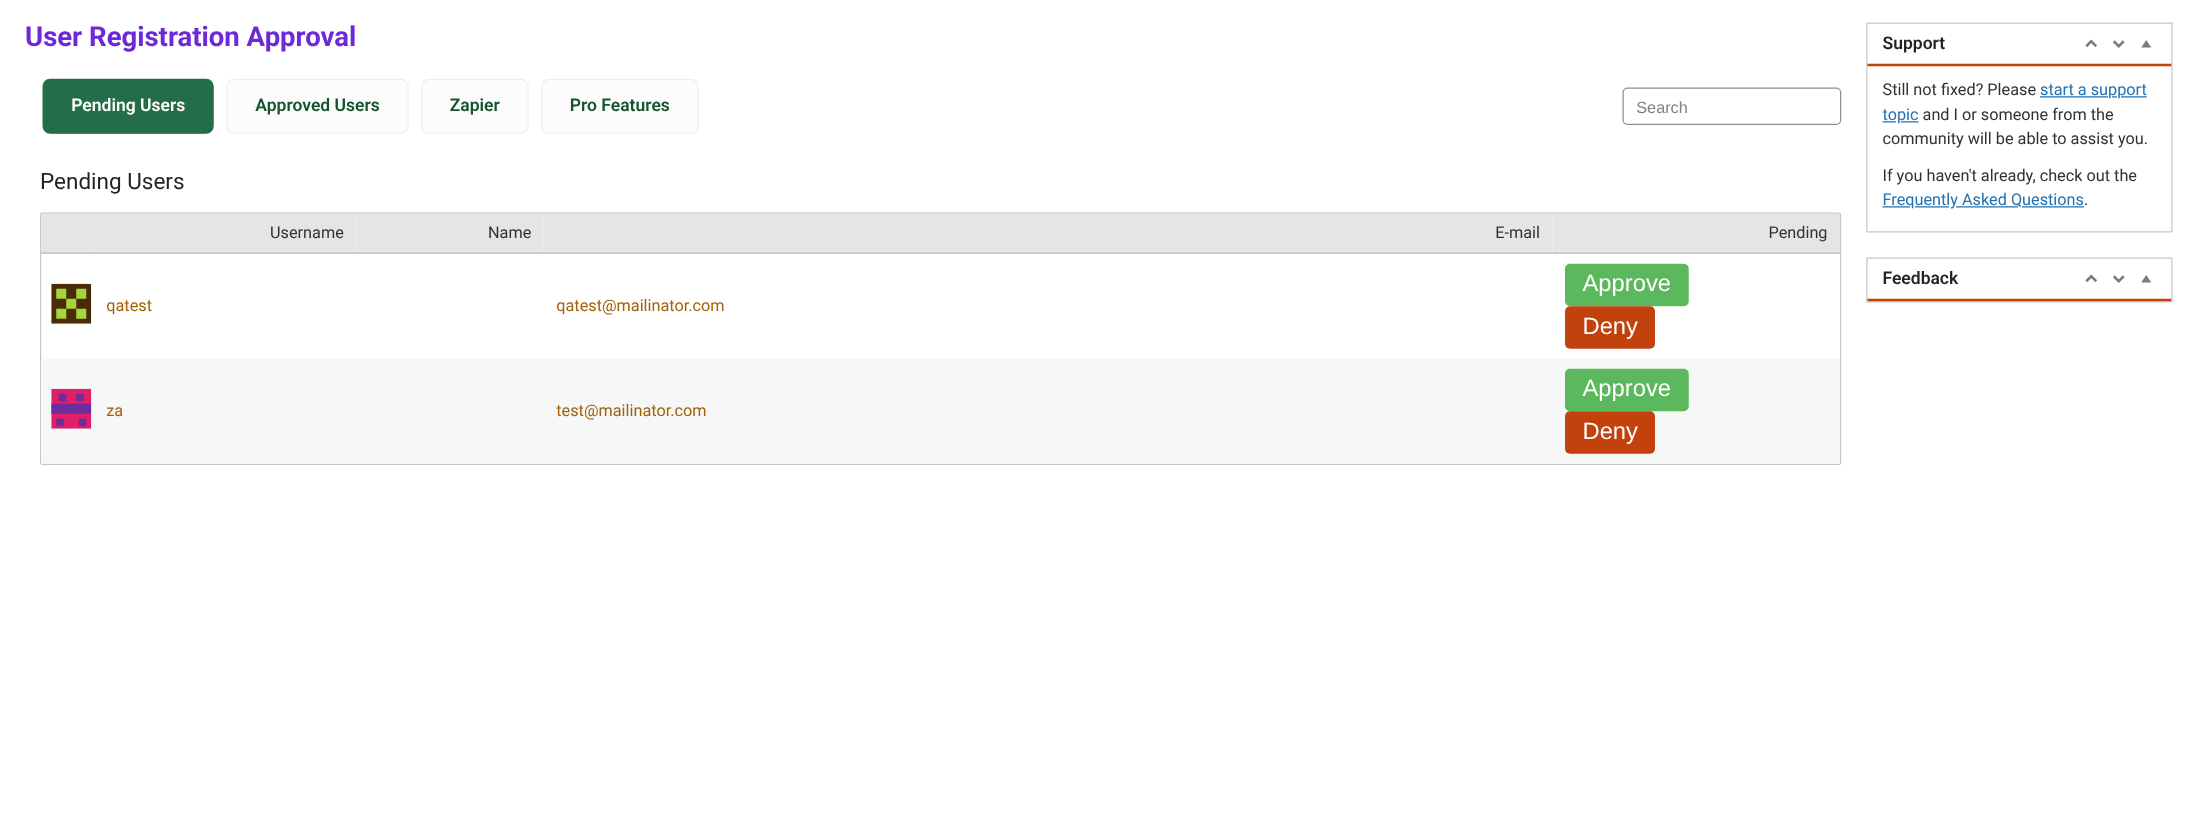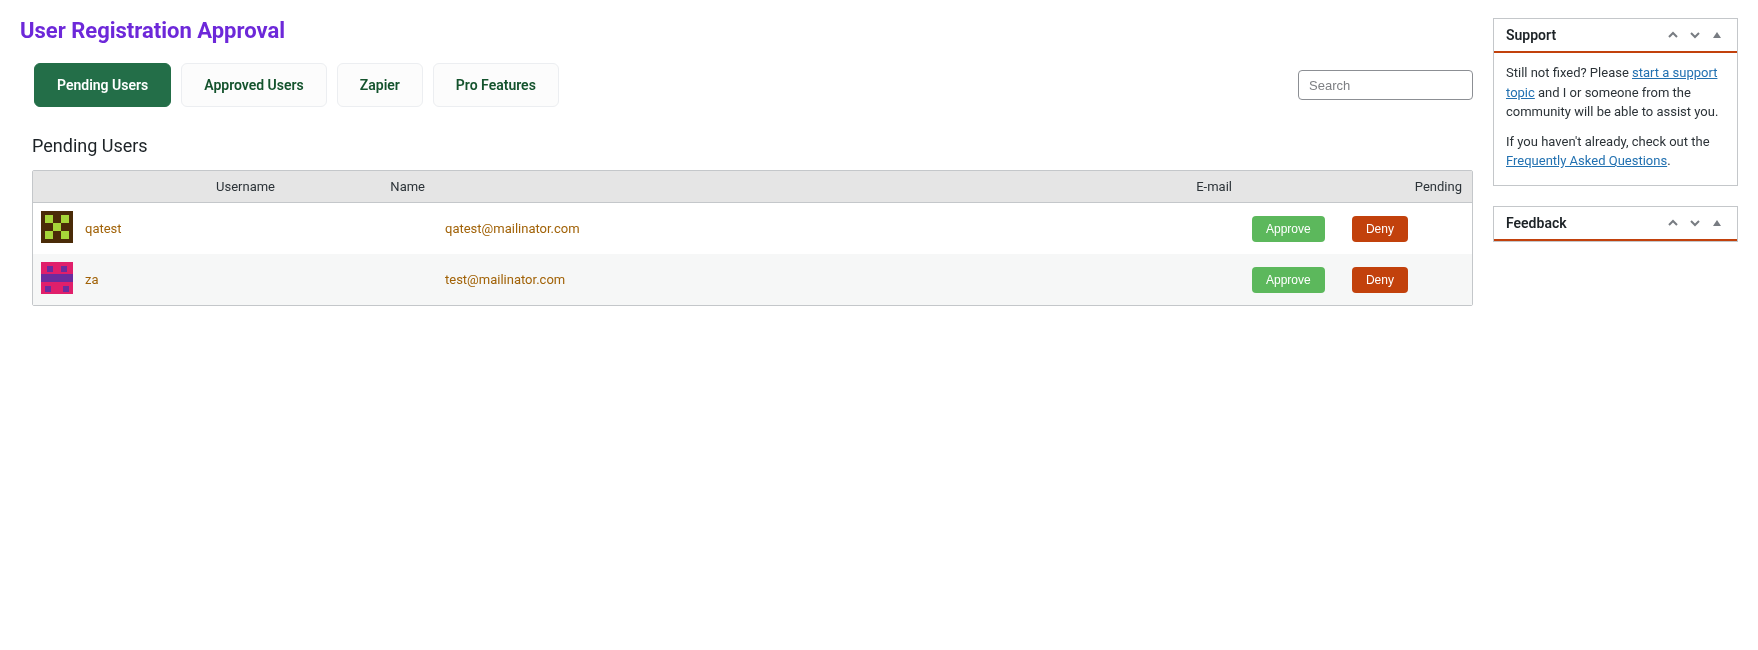--- a/index.html
+++ b/index.html
@@ -108,21 +108,21 @@
   .link {
     color: #a16207;
     text-decoration: none;
     cursor: pointer;
   }
   .btn {
     display: inline-block;
     padding: 6px 14px;
     border-radius: 4px;
     color: #fff;
-    font-size: 12px;
+    font-size: 19px;
     border: none;
     cursor: pointer;
     margin-right: 24px;
   }
   .btn-approve { background: #5cb85c; }
   .btn-deny { background: #c2410c; }
   
   .panel {
     border: 1px solid #c4c7ca;
     margin-bottom: 20px;

